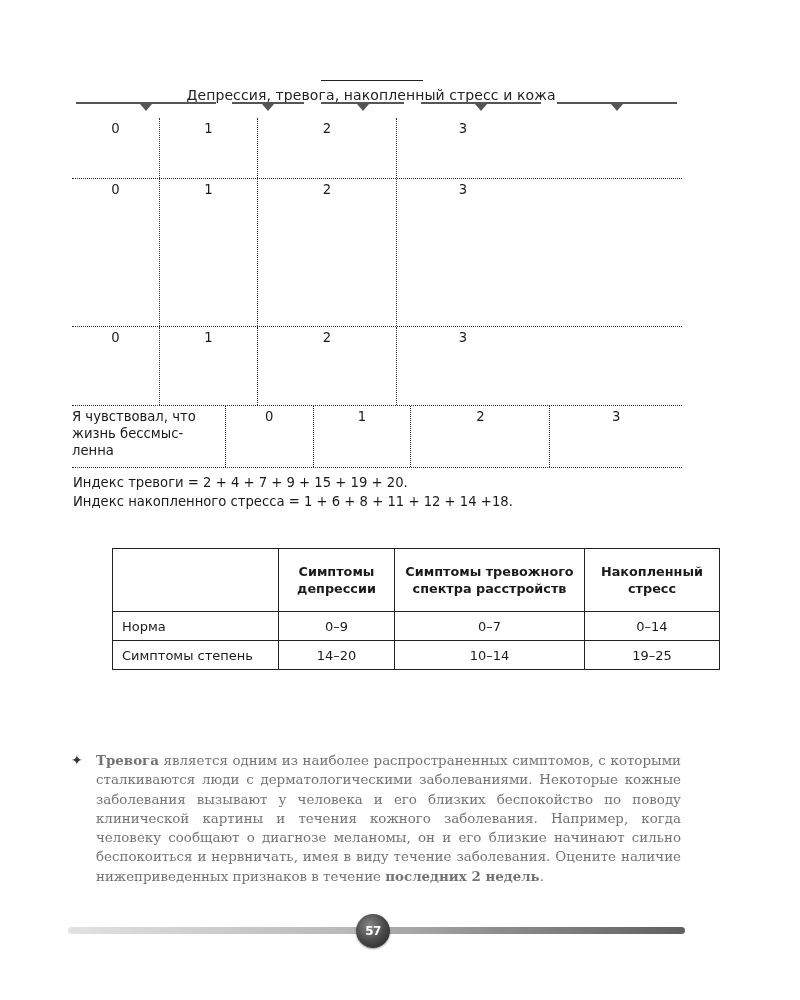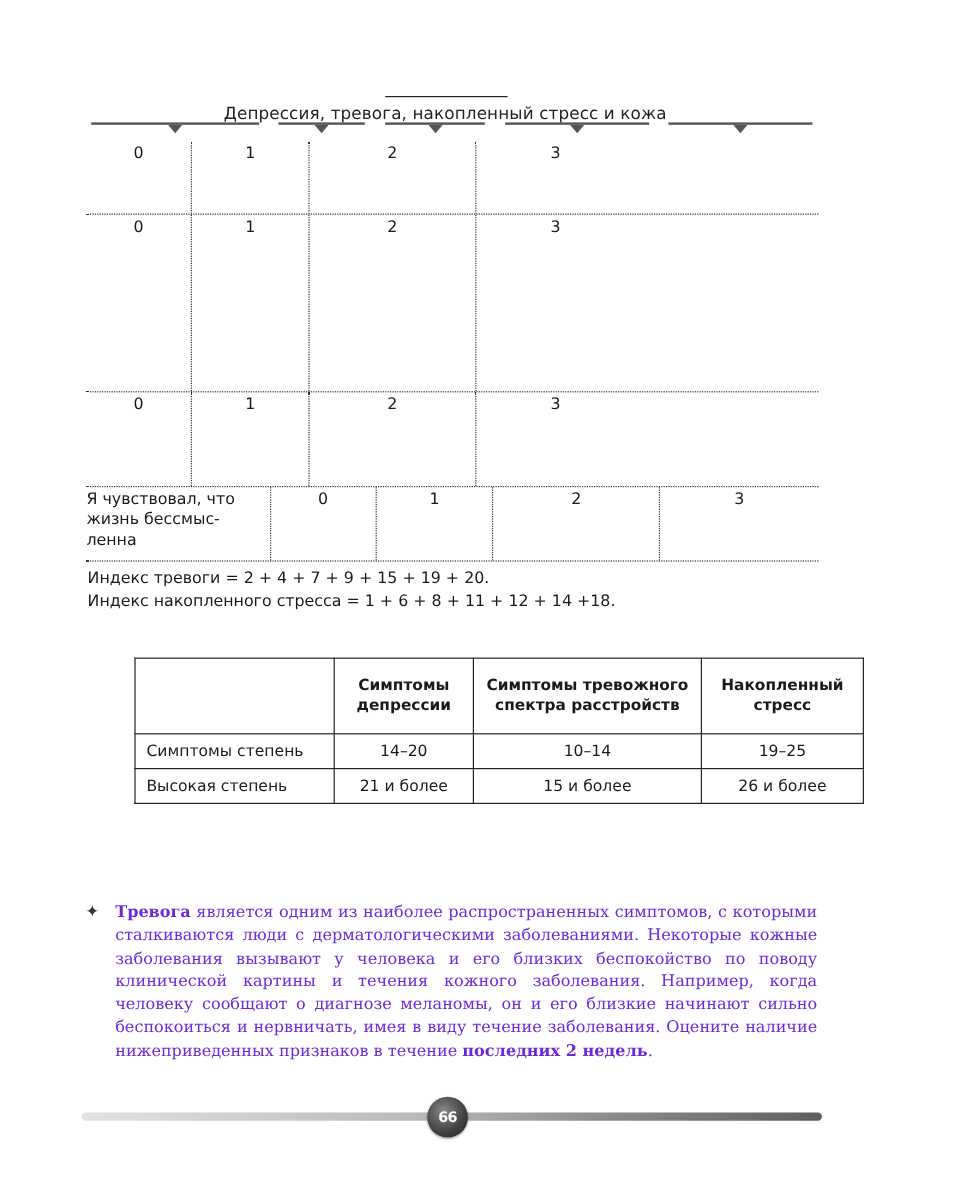--- a/index.html
+++ b/index.html
@@ -20,21 +20,21 @@
   .indices { position: absolute; left: 73px; top: 474px; font-size: 13.2px; line-height: 18.5px; }
 
   .stable { position: absolute; left: 72px; top: 548px; border-collapse: collapse; font-size: 13px; margin-left: 40px; }
   .stable td, .stable th { border: 1px solid #222; padding: 0; }
   .stable th { font-weight: bold; height: 62px; text-align: center; line-height: 17px; font-size: 12.8px; }
   .stable td { height: 28px; }
   .stable td.lbl { text-align: left; padding-left: 9px; }
   .stable td.val { text-align: center; }
   .w0 { width: 165px; } .w1 { width: 115px; } .w2 { width: 189px; } .w3 { width: 134px; }
 
-  .para { position: absolute; left: 96px; top: 751px; width: 585px; font-family: "DejaVu Serif", serif; font-size: 13.4px; line-height: 19.3px; text-align: justify; color: #6d28d9; }
+  .para { position: absolute; left: 96px; top: 751px; width: 585px; font-family: "DejaVu Serif", serif; font-size: 13.4px; line-height: 19.3px; text-align: justify; color: #737373; }
   .bullet { position: absolute; left: 71px; top: 752px; font-size: 14px; color: #333; }
 
   .footer-bar { position: absolute; left: 68px; top: 927px; width: 617px; height: 7px; border-radius: 4px; background: linear-gradient(to right, #e2e2e2 0%, #b9b9b9 45%, #8d8d8d 70%, #5f5f5f 100%); }
   .page-badge { position: absolute; left: 356px; top: 914px; width: 34px; height: 34px; border-radius: 50%; background: radial-gradient(circle at 40% 35%, #888 0%, #444 55%, #222 100%); box-shadow: 0 1px 2px rgba(0,0,0,0.4); display: flex; align-items: center; justify-content: center; }
   .page-num { color: #fff; font-weight: bold; font-size: 12px; font-family: "DejaVu Sans", sans-serif; letter-spacing: -0.5px; }
 </style>
 </head>
 <body>
 
 <div class="running-head">Депрессия, тревога, накопленный стресс и кожа</div>
@@ -91,33 +91,33 @@
 
 <table class="stable">
   <tbody>
       <tr>
     <th class="w0"></th>
     <th class="w1">Симптомы депрессии</th>
     <th class="w2">Симптомы тревожного спектра расстройств</th>
     <th class="w3">Накопленный стресс</th>
   </tr>
   <tr>
+    <td class="lbl">Норма</td>
+    <td class="val">0–9</td>
+    <td class="val">0–7</td>
+    <td class="val">0–14</td>
+  </tr>
+  <tr>
     <td class="lbl">Симптомы степень</td>
     <td class="val">14–20</td>
     <td class="val">10–14</td>
     <td class="val">19–25</td>
-  </tr>
-  <tr>
-    <td class="lbl">Высокая степень</td>
-    <td class="val">21 и более</td>
-    <td class="val">15 и более</td>
-    <td class="val">26 и более</td>
   </tr>
 </tbody>
   </table>
 
 <span class="bullet">✦</span>
 <div class="para"><b>Тревога</b><span> является одним из наиболее распространенных симптомов, с которыми сталкиваются люди с дерматологическими заболеваниями. Некоторые кожные заболевания вызывают у человека и его близких беспокойство по поводу клинической картины и течения кожного заболевания. Например, когда человеку сообщают о диагнозе меланомы, он и его близкие начинают сильно беспокоиться и нервничать, имея в виду течение заболевания. Оцените наличие нижеприведенных признаков в течение </span><b>последних 2 недель</b><span>.</span></div>
 
 <div class="footer-bar"></div>
 <div class="page-badge">
-  <span class="page-num">66</span>
+  <span class="page-num">57</span>
 </div>
 
 </body></html>

